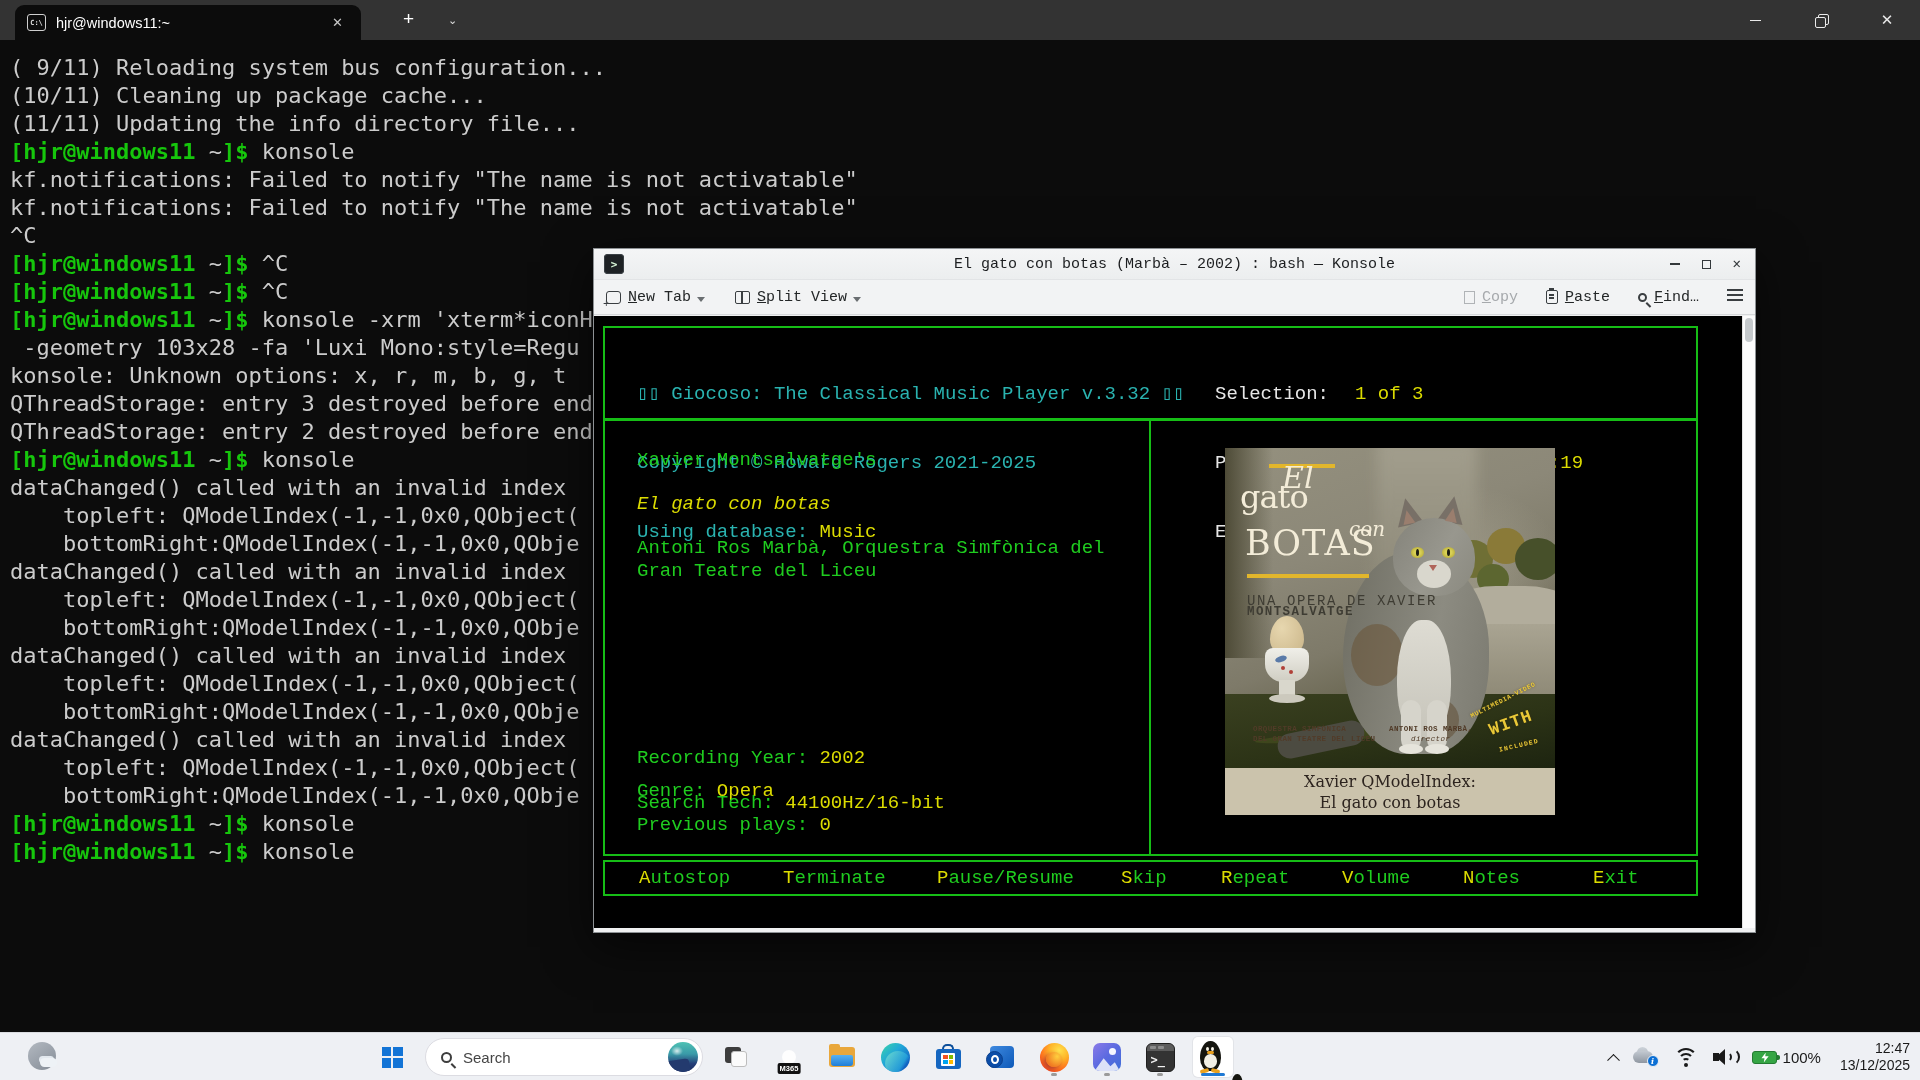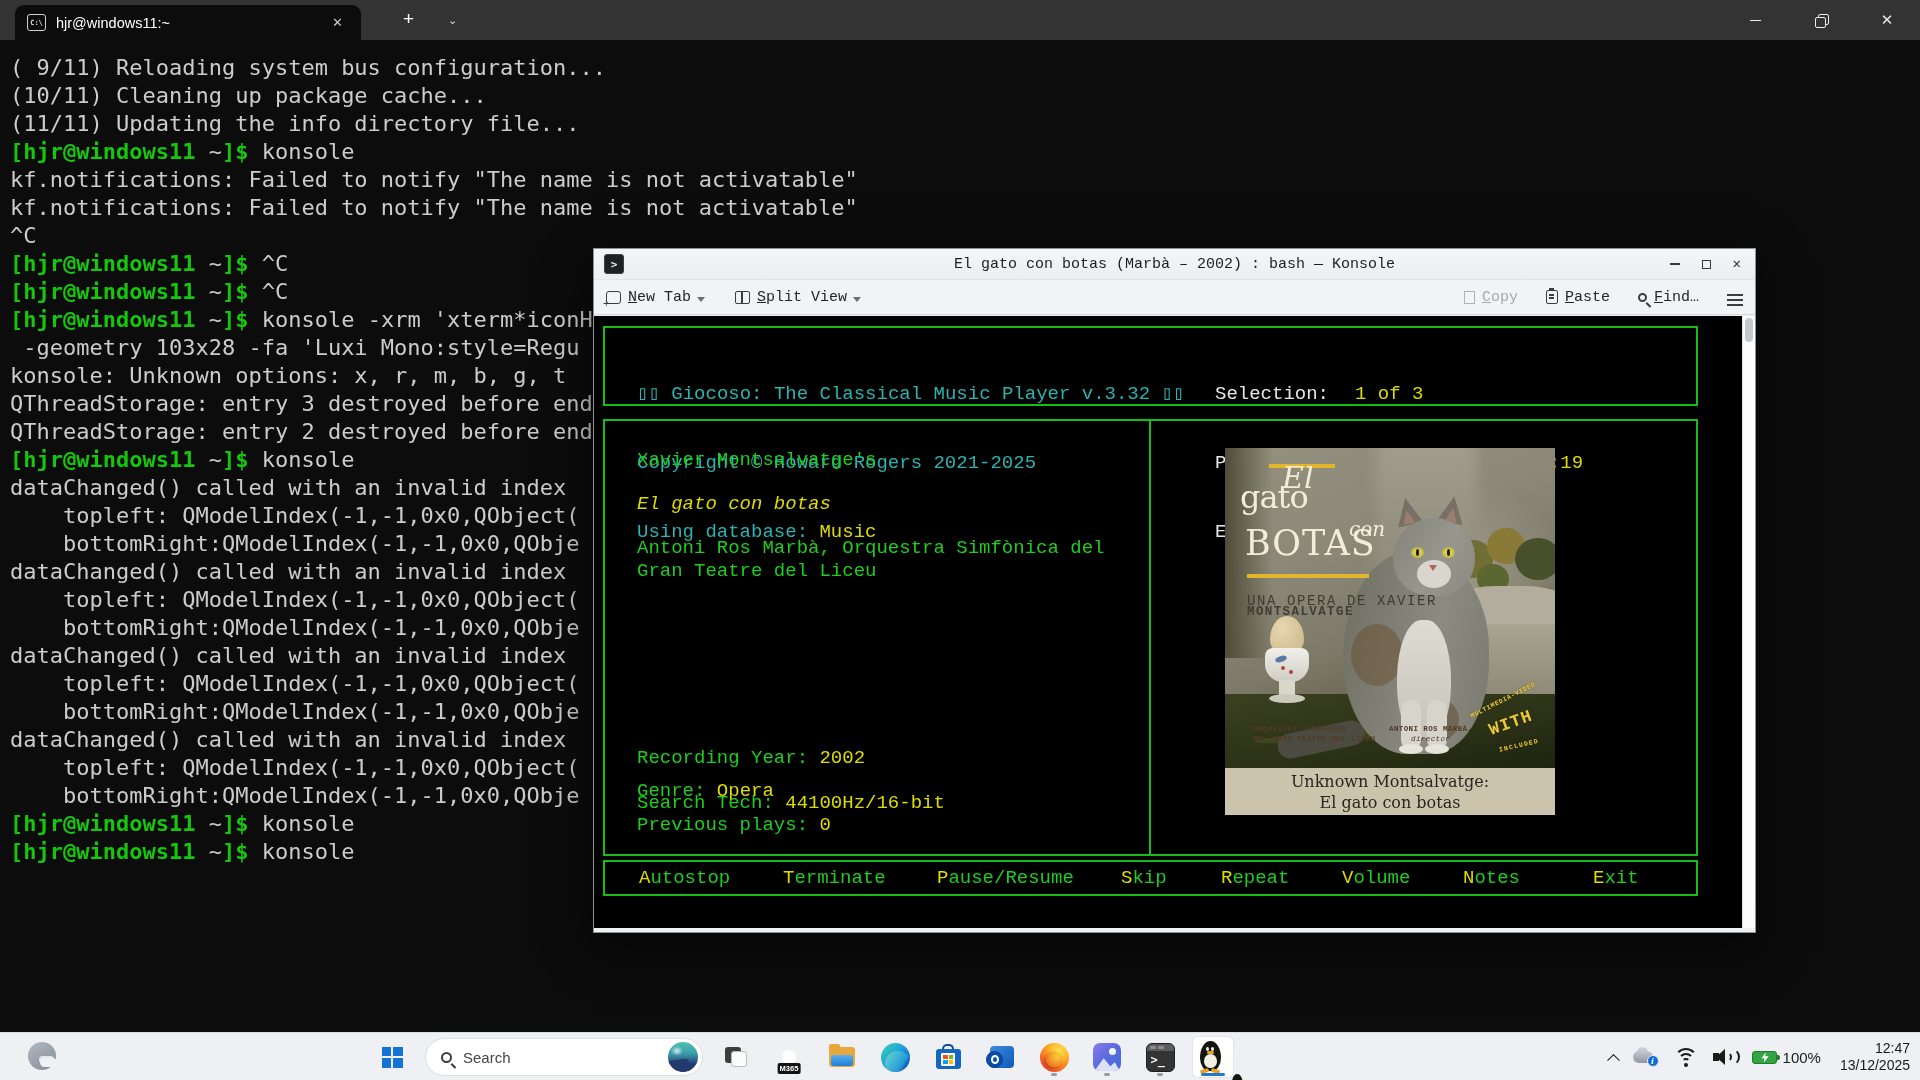--- a/index.html
+++ b/index.html
@@ -46,21 +46,21 @@
                justify-content:center; box-shadow:inset 0 0 0 1px #3a4045; }
   .k-caps { position:relative; z-index:2; margin-left:auto; display:flex; gap:22px; padding-right:4px;
             color:#33383b; align-items:center; }
   .kc-min { width:10px; height:1.5px; background:#33383b; }
   .kc-max { width:9px; height:9px; border:1.5px solid #33383b; }
   .kc-close { font-size:14px; line-height:1; }
   .k-toolbar { height:36px; display:flex; align-items:center; padding:0 12px;
                font-family:"Liberation Mono",monospace; font-size:15px; color:#232627;
                border-top:1px solid #e2e4e6; border-bottom:1px solid #d6d8da; background:#f2f3f4; }
   .k-tool { display:flex; align-items:center; gap:7px; margin-right:30px; }
-  .k-right { margin-left:auto; display:flex; align-items:flex-end; gap:28px; }
+  .k-right { margin-left:auto; display:flex; align-items:flex-start; gap:28px; }
   .k-right .k-tool { margin-right:0; }
   .k-tool .u { text-decoration:underline; }
   .k-tool.disabled { color:#a6a9ac; }
   .caret { width:0; height:0; border-left:4px solid transparent; border-right:4px solid transparent;
            border-top:5px solid #6a6e71; align-self:flex-end; margin:0 0 4px -1px; }
   .ic-newtab { width:15px; height:13px; border:1.5px solid #3a3e41; border-radius:3px; position:relative; }
   .ic-newtab::after { content:'+'; position:absolute; left:-4px; bottom:-7px; font-size:11px; color:#3a3e41; }
   .ic-split { width:15px; height:13px; border:1.5px solid #3a3e41; border-radius:2px; position:relative; }
   .ic-split::after { content:''; position:absolute; left:5px; top:0; bottom:0; width:1.5px; background:#3a3e41; }
   .ic-copy { width:11px; height:13px; border:1.5px solid #b0b3b6; position:relative; background:#f2f3f4; }
@@ -78,21 +78,21 @@
 
   .k-content { position:absolute; top:67px; left:0; right:0; bottom:4px; background:#000000; }
   .k-scrollbar { position:absolute; right:0; top:0; bottom:0; width:13px; background:#fcfcfc;
                  border-left:1px solid #e3e3e3; }
   .k-thumb { position:absolute; top:2px; left:2px; right:2px; height:24px; background:#c5c9cc; border-radius:4px; }
 
   
   .tui { position:absolute; left:0; right:13px; top:0; bottom:0;
          font-family:"Liberation Mono",monospace; font-size:19px; line-height:23px; }
   .gbox { position:absolute; border:2px solid #16bd16; }
-  .box-header { left:9px; top:10px; width:1095px; height:80px; }
+  .box-header { left:9px; top:10px; width:1095px; height:94px; }
   .box-main { left:9px; top:103px; width:1095px; height:437px; }
   .box-menu { left:9px; top:544px; width:1095px; height:36px; }
   .c-cyan { color:#2ab3b0; } .c-yel { color:#dcdc00; } .c-grn { color:#1fcc1f; } .c-wht { color:#e6e6e6; }
   .h-left { position:absolute; left:32px; top:9px; white-space:pre; }
   .h-right { position:absolute; left:610px; top:9px; white-space:pre; }
   .h-lbl { display:inline-block; width:140px; }
   .divider { position:absolute; left:544px; top:0; bottom:0; width:2px; background:#16bd16; }
   .tr-composer { position:absolute; left:32px; top:28px; white-space:pre; }
   .tr-work { position:absolute; left:32px; top:72px; font-style:italic; white-space:pre; }
   .tr-perf1 { position:absolute; left:32px; top:116px; white-space:pre; }
@@ -490,21 +490,21 @@
                 <div>ANTONI ROS MARBÀ,</div>
                 <div class="it">director</div>
               </div>
               <div class="stamp">
                 <div class="s-top">MULTIMEDIA-VIDEO</div>
                 <div class="s-with">WITH</div>
                 <div class="s-bottom">INCLUDED</div>
               </div>
             </div>
             <div class="caption">
-              <div>Unknown Montsalvatge:</div>
+              <div>Xavier QModelIndex:</div>
               <div>El gato con botas</div>
             </div>
           </div>
         </div>
 
         <div class="gbox box-menu" id="gio-menu">
             <span class="menu-item" style="left: 34px;"><span class="m-key">A</span><span class="m-rest">utostop</span></span>
             <span class="menu-item" style="left: 178px;"><span class="m-key">T</span><span class="m-rest">erminate</span></span>
             <span class="menu-item" style="left: 332px;"><span class="m-key">P</span><span class="m-rest">ause/Resume</span></span>
             <span class="menu-item" style="left: 516px;"><span class="m-key">S</span><span class="m-rest">kip</span></span>

